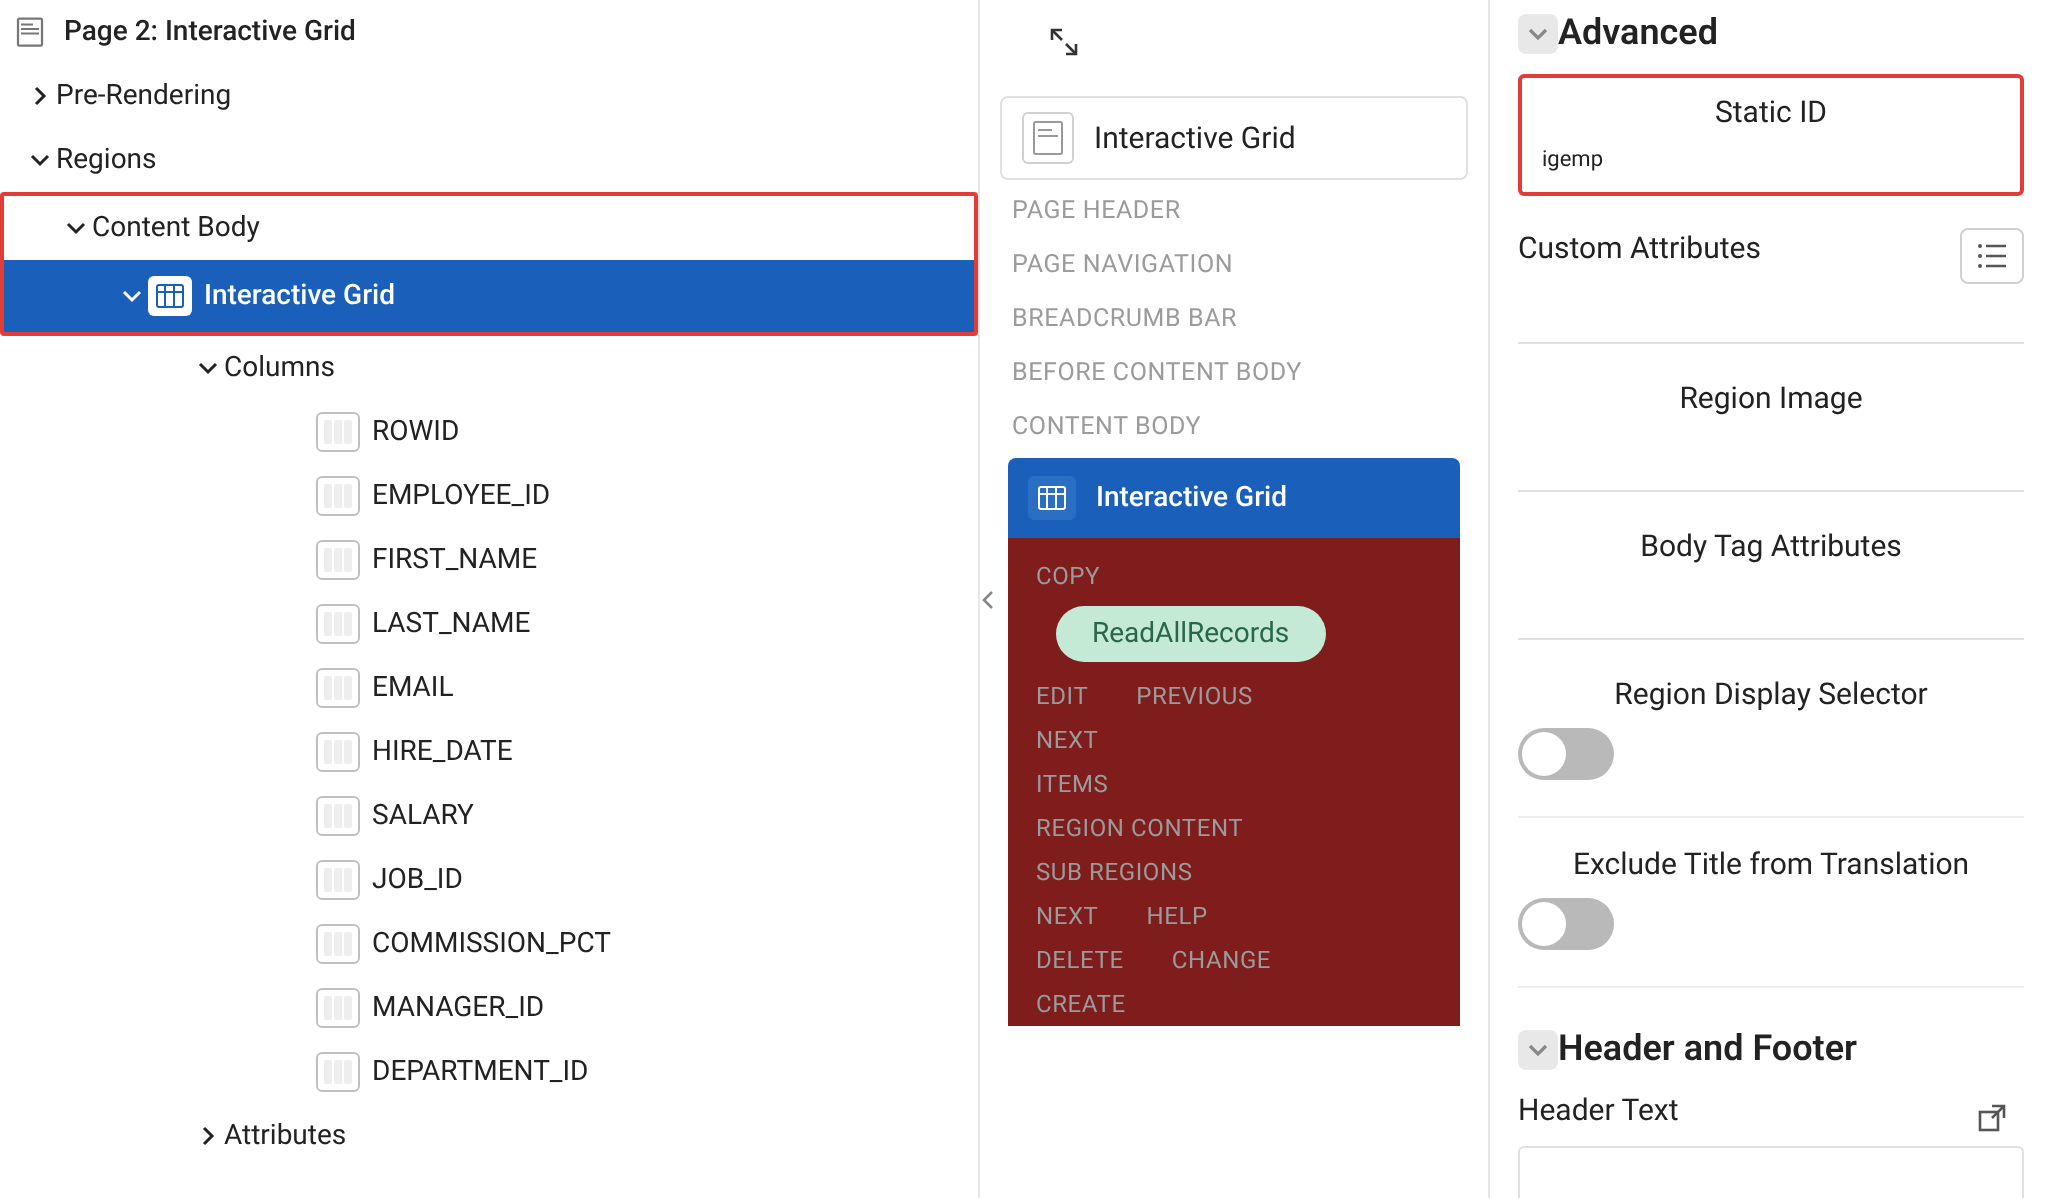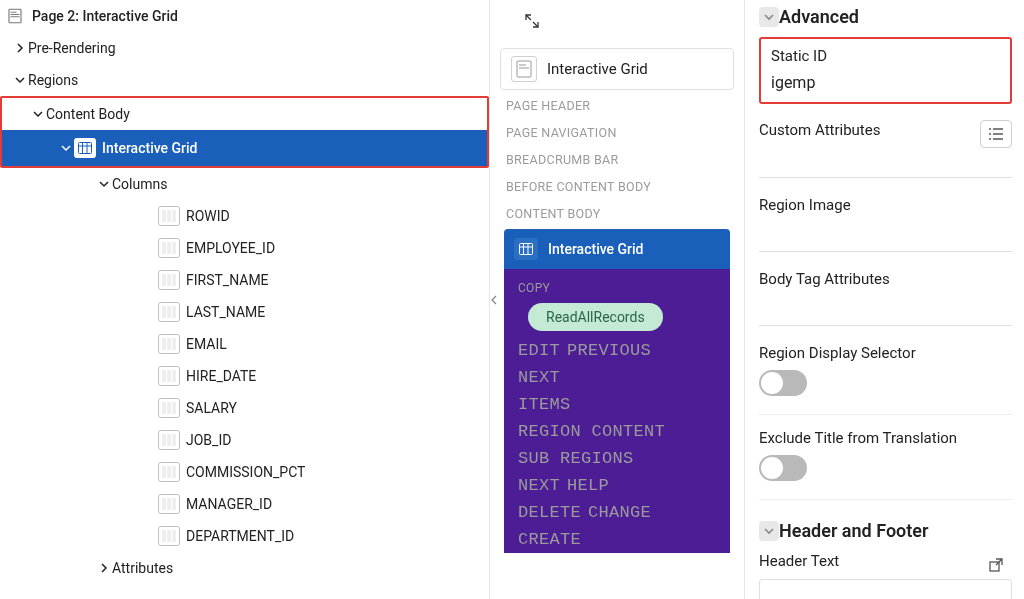--- a/index.html
+++ b/index.html
@@ -34,42 +34,42 @@
   
   .mid-panel { width: 255px; border-right: 1px solid #e6e6e6; padding: 0; overflow:hidden; position:relative; }
   .mid-top { height:42px; display:flex; align-items:center; padding-left:30px; }
   .expand-icon { width:24px; height:24px; display:flex; align-items:center; justify-content:center; color:#333;}
   .gallery-header { margin: 6px 10px 0 10px; border:1px solid #e0e0e0; border-radius:4px; height:42px; display:flex; align-items:center; padding:0 10px; gap:10px; background:#fff; }
   .gh-icon { width:26px; height:26px; border:1px solid #d0d0d0; border-radius:3px; display:flex; align-items:center; justify-content:center; color:#999; }
   .slot-label { padding: 8px 16px 4px 16px; font-size:12.5px; color:#9b9b9b; letter-spacing:0.3px; }
   .content-body-box { margin: 4px 14px 0 14px; }
   .ig-selected { background:#1a5fba; color:#fff; height:40px; border-radius:4px 4px 0 0; display:flex; align-items:center; padding:0 10px; gap:10px; font-weight:500; }
   .ig-selected .grid-square { width:24px; height:22px; background:#2b6fc4; border-radius:3px; display:flex; align-items:center; justify-content:center;}
-  .sub-slots { background:#4c1d95; border:0; padding: 6px 0 0 0; }
+  .sub-slots { background:#7f1d1d; border:0; padding: 6px 0 0 0; }
   .sub-slot-label { font-size:12px; color:#9b9b9b; padding:6px 14px 4px 14px; letter-spacing:0.3px; }
-  .sub-slot-row { display:flex; gap:7px; padding: 4px 14px; font-size:17px; color:#9b9b9b; letter-spacing:0.3px;font-family:Liberation Mono, monospace;}
+  .sub-slot-row { display:flex; gap:24px; padding: 4px 14px; font-size:12px; color:#9b9b9b; letter-spacing:0.3px;}
   .pill { display:inline-block; background:#c4e9d4; color:#2a6649; padding:6px 18px; border-radius:16px; font-size:14px; margin:4px 0 6px 24px; letter-spacing:0; }
   .mid-collapse { position:absolute; left:-1px; top:50%; transform:translateY(-50%); width:10px; height:40px; display:flex; align-items:center; justify-content:center; color:#888; }
 
   
   .right-panel { flex:1; padding: 0 12px 10px 14px; overflow-y:auto; }
   .section-head { display:flex; align-items:center; gap:0; margin: 6px 0 10px 0;}
   .section-head .check { width:20px; height:20px; border-radius:4px; background:#e8e8e8; display:flex; align-items:center; justify-content:center; color:#888;}
   .section-head .title { font-size:18px; font-weight:600; }
   .field { margin-bottom: 18px; }
-  .field-label { font-size:15px; color:#222; margin-bottom:8px; }
+  .field-label { font-size:15px; color:#222; margin-bottom:8px;text-align:center; }
   .field-input { width:100%; border:0; border-bottom:1px solid #e0e0e0; padding:4px 0 8px 0; font-size:15px; outline:none; background:transparent; }
   .field-row { display:flex; align-items:center; justify-content:space-between; }
   .pop-btn { width:32px; height:28px; border:1px solid #d0d0d0; border-radius:4px; display:flex; align-items:center; justify-content:center; background:#fff; cursor:pointer; flex-shrink:0; margin-left:10px;}
   .toggle { width:48px; height:26px; background:#b9b9b9; border-radius:13px; position:relative; cursor:pointer; margin-top:6px;}
   .toggle::after { content:""; position:absolute; width:22px; height:22px; background:#fff; border-radius:50%; top:2px; left:2px; }
   .hr { border:0; border-top:1px solid #eee; margin: 4px 0 14px 0; }
   .staticid-box { border:2px solid #e23c39; border-radius:3px; padding: 8px 10px 10px 10px; margin-bottom:16px;}
   .staticid-box .field-label { font-size:15px; margin-bottom:8px;}
-  .staticid-box .value { font-size:16px; }
+  .staticid-box .value { font-size:11px; }
   .textarea { width:100%; height:34px; border:1px solid #e0e0e0; border-radius:3px; background:#fff; }
 
 </style>
 </head>
 <body>
 
 <div class="left-panel">
 
   <div class="tree-row head-row">
     <span class="icon page-icon">

